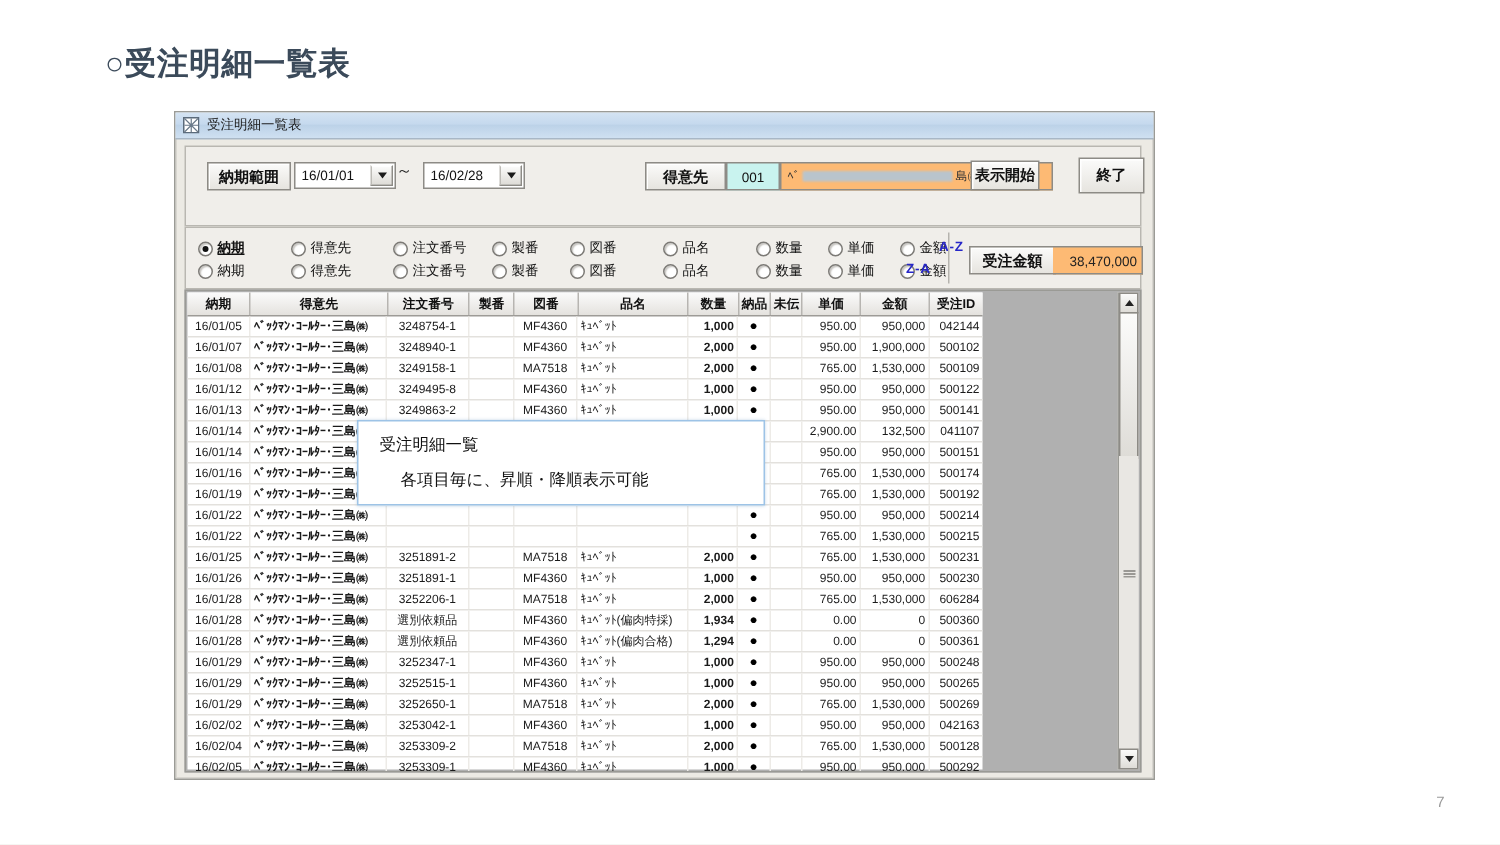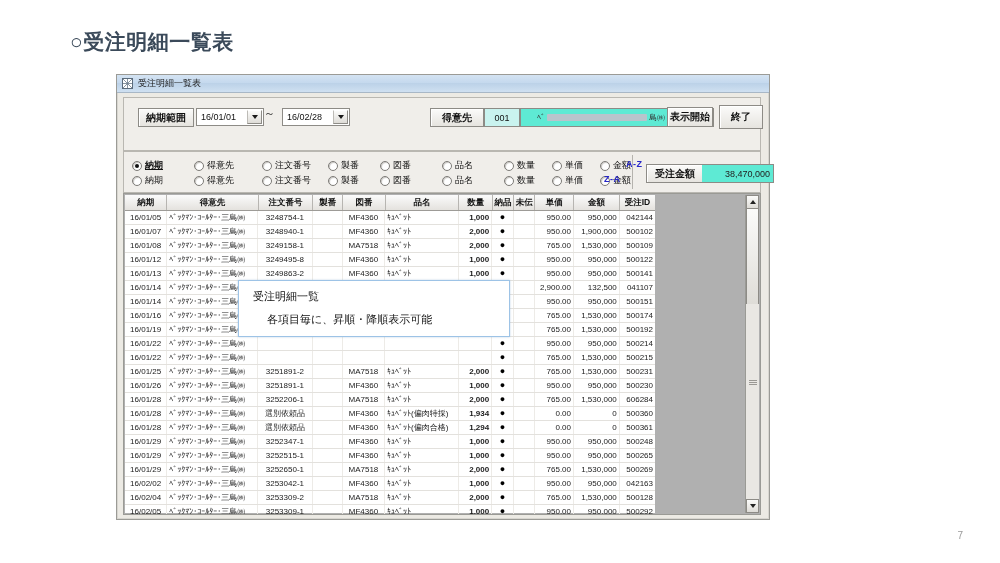--- a/index.html
+++ b/index.html
@@ -59,22 +59,22 @@
     background:linear-gradient(to bottom,#fbfbfa,#dedcd7);
     border:1px solid #8d8b86;border-top-color:#fff;border-left-color:#bdbbb6;
     display:flex;align-items:center;justify-content:center;
   }
   .combo .arrow i{
     border-left:3px solid transparent;border-right:3px solid transparent;
     border-top:4px solid #1a1a1a;display:block;font-style:normal;
   }
   .tilde{font-size:11px;color:#222;}
   .txtfield{
-    background:#5eead4;border:1px solid #8d8b86;font-size:9px;
-    display:flex;align-items:center;padding-left:16px;color:#222;
+    background:#fdba74;border:1px solid #8d8b86;font-size:9px;
+    display:flex;align-items:center;padding-left:4px;color:#222;
   }
   .codefield{
     background:#c9f3ef;border:1px solid #8d8b86;font-size:9px;
     display:flex;align-items:center;justify-content:center;color:#111;
   }
   .masked{
     background:#b9c4cc;height:7px;border-radius:1px;flex:none;
     filter:blur(.6px);
   }
   
@@ -112,21 +112,21 @@
     border-right:1px solid #b7b5b1;box-sizing:border-box;font-weight:bold;
     white-space:nowrap;overflow:hidden;
   }
   .grow{display:flex;height:13px;border-bottom:1px solid #e3e1dd;}
   .grow div{
     font-size:8px;color:#1a1a1a;display:flex;align-items:center;
     border-right:1px solid #edebe7;box-sizing:border-box;
     white-space:nowrap;overflow:hidden;padding:0 2px;
   }
   .c0{width:48px;justify-content:center;}
-  .c1{width:104px;justify-content:flex-start;}
+  .c1{width:104px;justify-content:flex-start;font-weight:bold;}
   .c2{width:62px;justify-content:center;}
   .c3{width:34px;justify-content:center;}
   .c4{width:48px;justify-content:center;}
   .c5{width:84px;justify-content:flex-start;}
   .c6{width:38px;justify-content:flex-end;font-weight:bold;}
   .c7{width:24px;justify-content:center;}
   .c8{width:24px;justify-content:center;}
   .c9{width:44px;justify-content:flex-end;}
   .c10{width:52px;justify-content:flex-end;}
   .c11{width:40px;justify-content:flex-end;border-right:none!important;}
@@ -210,21 +210,21 @@
 
     <div class="txtfield" style="position:absolute;left:396px;top:10px;width:176px;height:17px;overflow:hidden;">
       <span style="font-size:8px;color:#333;">ﾍﾞ</span>
       <span class="masked" style="width:100px;margin:0 2px;"></span>
       <span style="font-size:8px;color:#333;">島㈱</span>
     </div>
 
     <div class="btn" style="position:absolute;left:578px;top:10px;width:0px;height:0px;opacity:0;"></div>
   </div>
 
-  <div class="btn" style="position:absolute;left:550px;top:32px;width:44px;height:18px;">表示開始</div>
+  <div class="btn" style="position:absolute;left:530px;top:32px;width:44px;height:18px;">表示開始</div>
   <div class="btn" style="position:absolute;left:602px;top:30px;width:42px;height:22px;">終了</div>
 
   <div class="panel2">
     <div class="radio-row" style="top:7px;" id="row-asc">
         <div class="radio on" style="position: absolute; left: 0px;">
           <span class="dot"></span>
           <span class="lbl">納期</span>
         </div>
         <div class="radio" style="position: absolute; left: 62px;">
           <span class="dot"></span>

